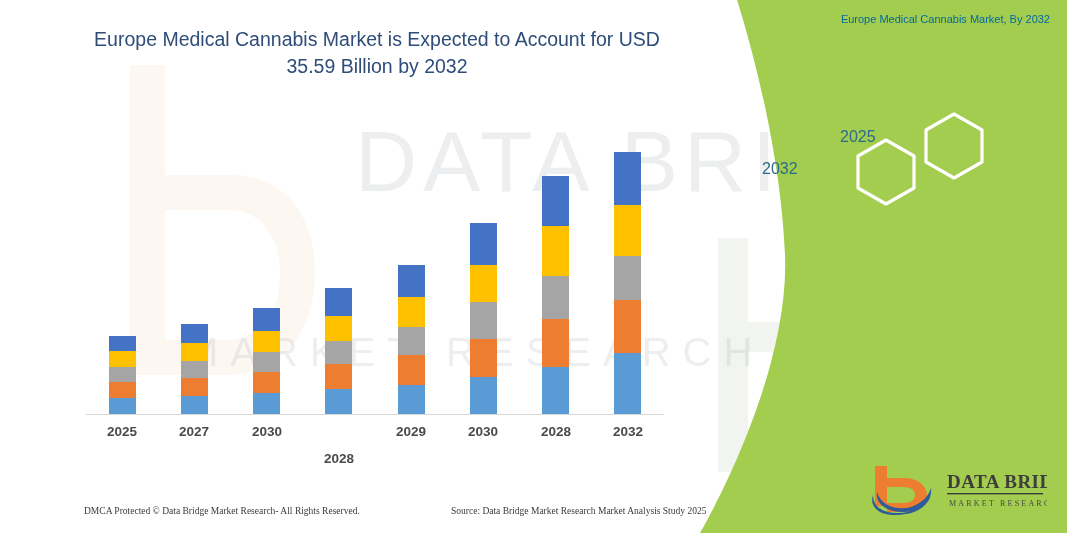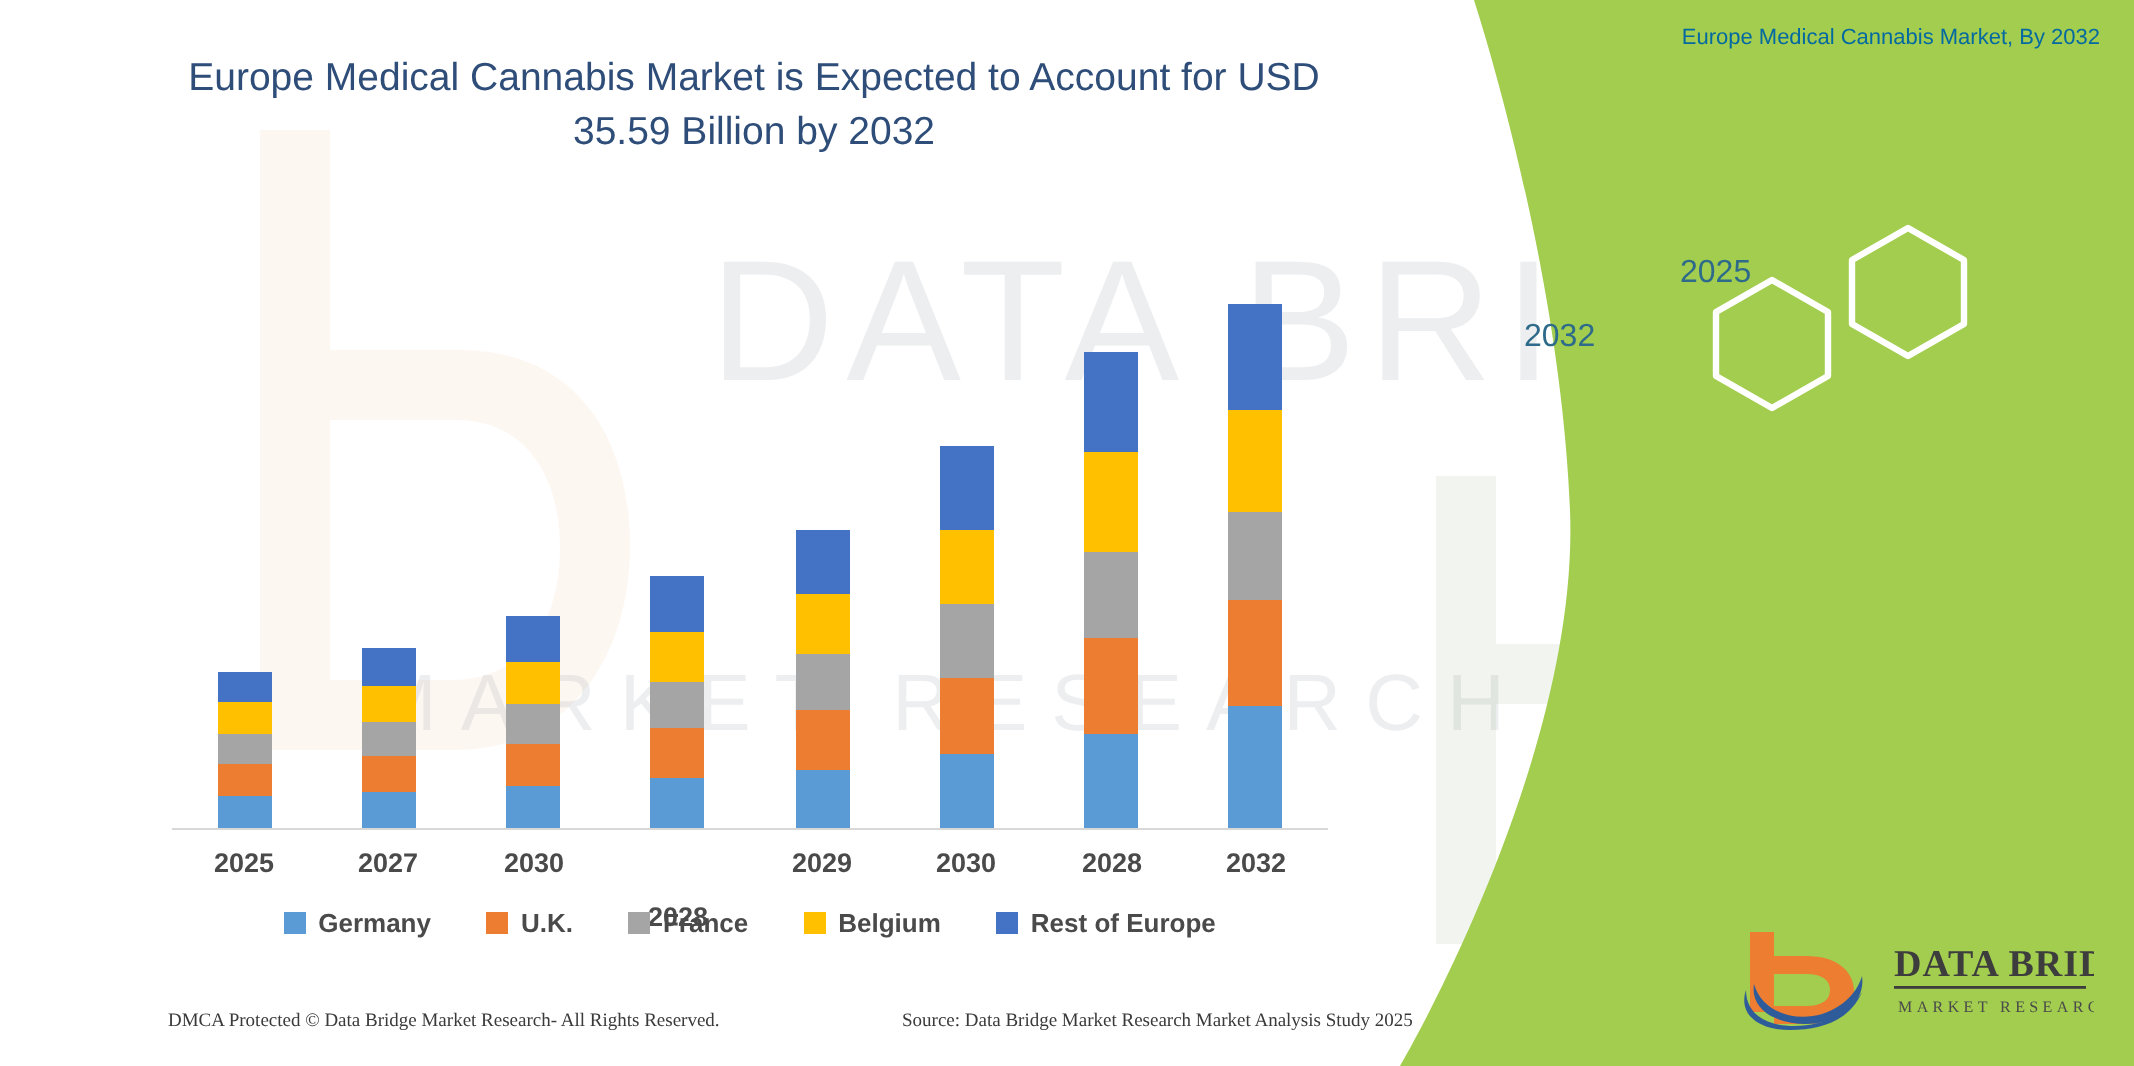--- a/index.html
+++ b/index.html
@@ -333,42 +333,20 @@
         <div class="xtick" style="left: 6px;">2025</div>
         <div class="xtick" style="left: 78px;">2027</div>
         <div class="xtick" style="left: 151px;">2030</div>
         <div class="xtick" style="left: 223px; margin-top: 27px;">2028</div>
         <div class="xtick" style="left: 295px;">2029</div>
         <div class="xtick" style="left: 367px;">2030</div>
         <div class="xtick" style="left: 440px;">2028</div>
         <div class="xtick" style="left: 512px;">2032</div>
       </div>
 
-    <div class="legend" id="legend">
-        <div class="legend-item">
-          <span class="legend-swatch" style="background: rgb(91, 155, 213);"></span>
-          <span>Germany</span>
-        </div>
-        <div class="legend-item">
-          <span class="legend-swatch" style="background: rgb(237, 125, 49);"></span>
-          <span>U.K.</span>
-        </div>
-        <div class="legend-item">
-          <span class="legend-swatch" style="background: rgb(165, 165, 165);"></span>
-          <span>France</span>
-        </div>
-        <div class="legend-item">
-          <span class="legend-swatch" style="background: rgb(255, 192, 0);"></span>
-          <span>Belgium</span>
-        </div>
-        <div class="legend-item">
-          <span class="legend-swatch" style="background: rgb(68, 114, 196);"></span>
-          <span>Rest of Europe</span>
-        </div>
-      </div>
 
     <div class="footer">
       <span class="footer-left">DMCA Protected © Data Bridge Market Research- All Rights Reserved.</span>
       <span class="footer-right">Source: Data Bridge Market Research  Market Analysis Study 2025</span>
     </div>
   </div>
 
   <div class="right-panel">
     <svg class="green-shape" viewBox="0 0 1067 533" preserveAspectRatio="none">
       <path d="M737 0 L1067 0 L1067 533 L700 533 C700 533 790 380 785 255 C780 130 737 0 737 0 Z" fill="#A2CD4E"></path>

